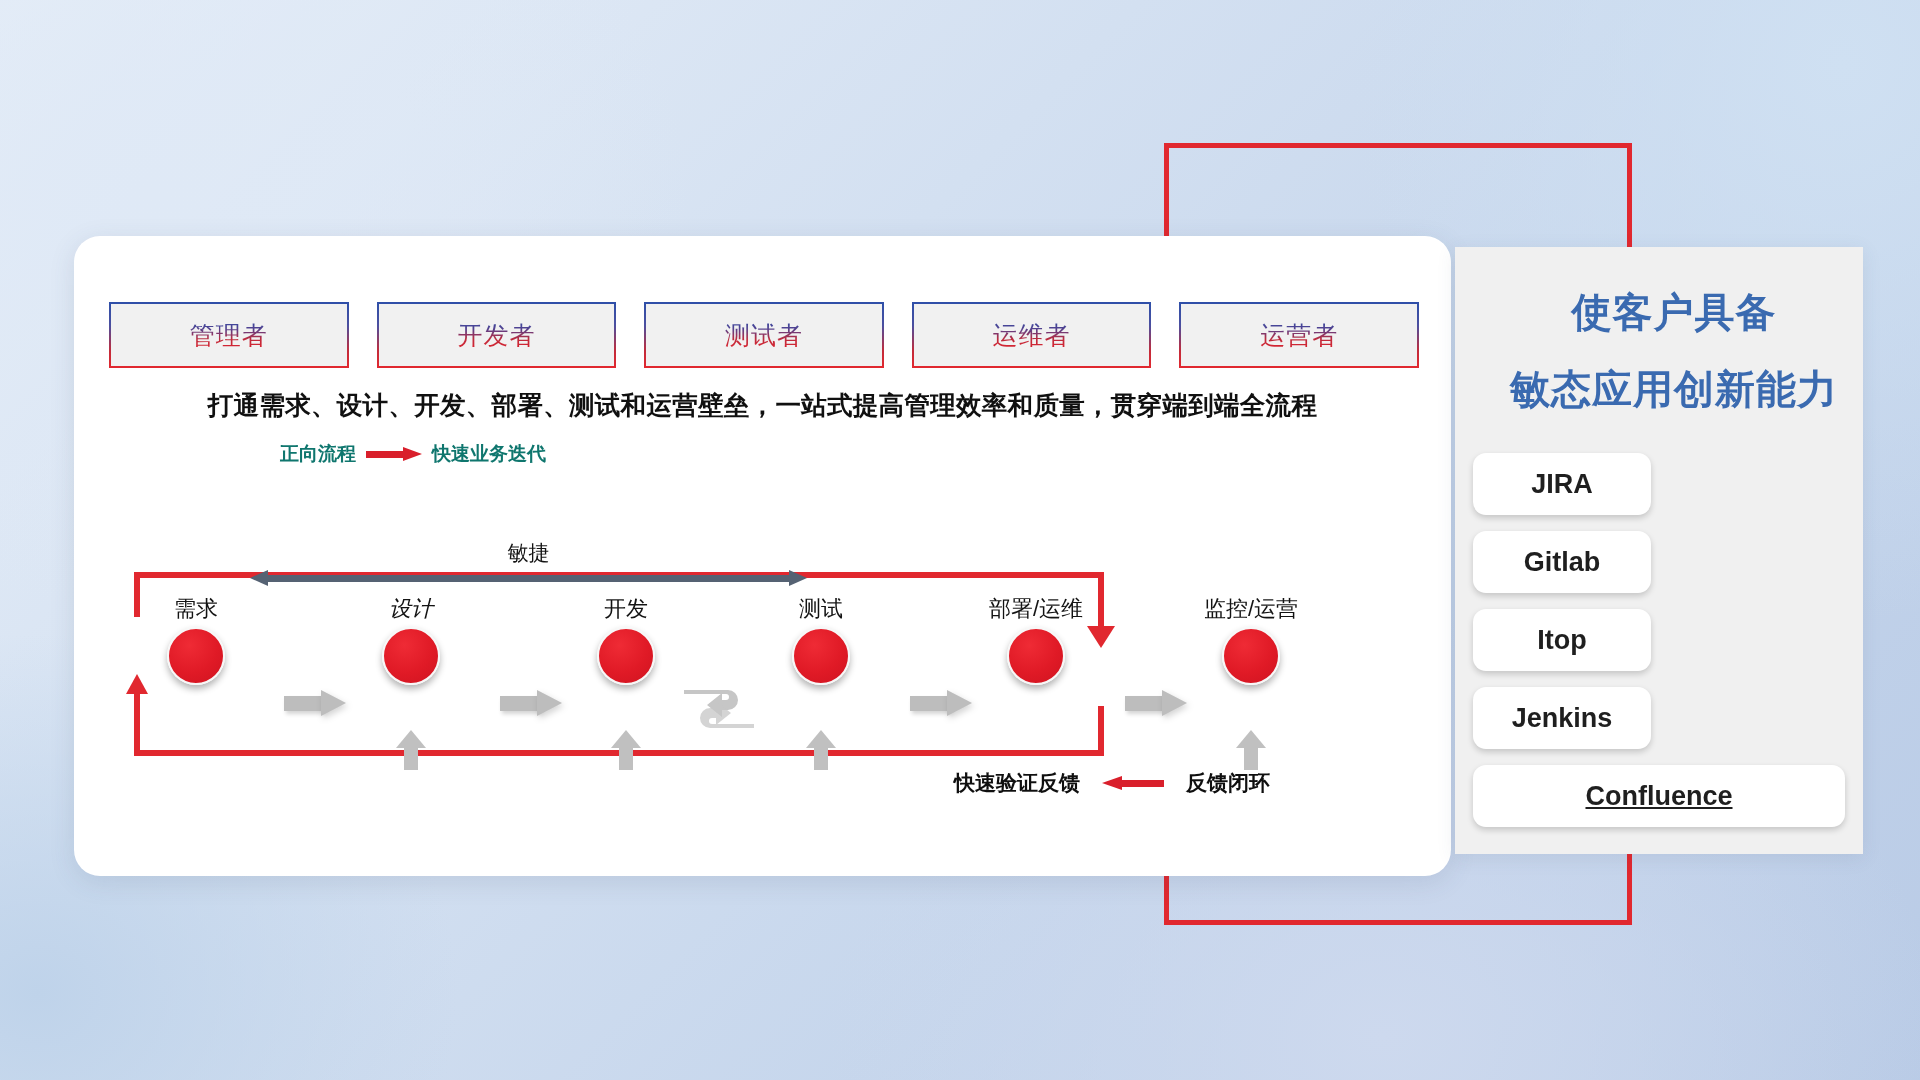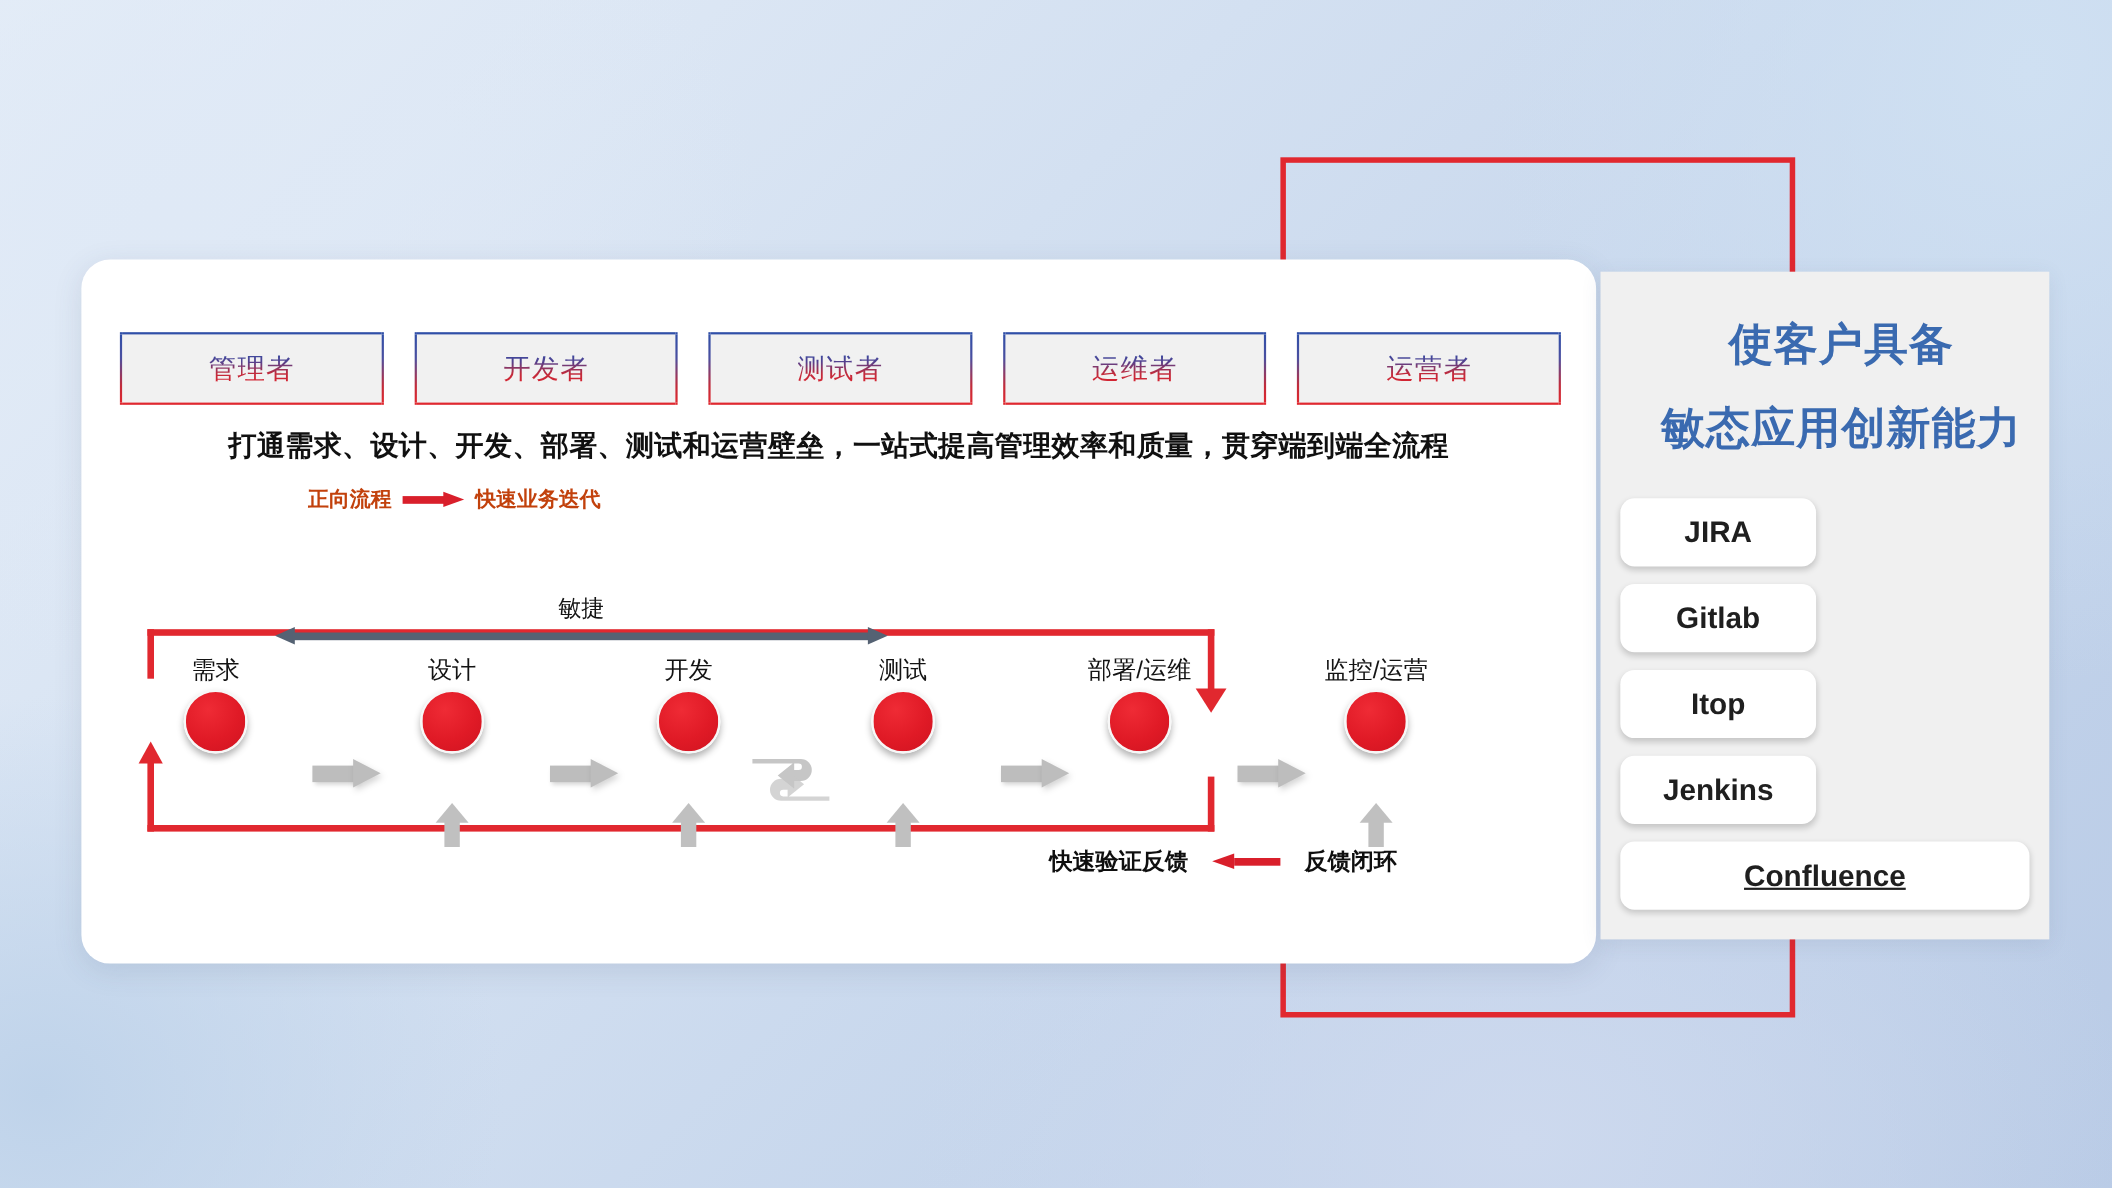--- a/index.html
+++ b/index.html
@@ -95,21 +95,21 @@
   
   .forward-flow {
     position: absolute;
     left: 206px;
     top: 205px;
     display: flex;
     align-items: center;
     gap: 10px;
     font-size: 19px;
     font-weight: bold;
-    color: #c2410c;
+    color: #0f766e;
   }
   .arrow-red-right {
     width: 56px; height: 14px; position: relative;
   }
   .arrow-red-right::before {
     content: ""; position: absolute; left: 0; top: 4px;
     width: 38px; height: 7px; background: #d91f2b;
   }
   .arrow-red-right::after {
     content: ""; position: absolute; right: 0; top: 0;
@@ -381,21 +381,21 @@
 
       <div class="stage" style="left:0px;top:0px;">
         <div class="stage-label">需求</div>
         <div class="bubble"></div>
       </div>
       <div class="gray-arrow" style="left:158px;">
         <span class="g-shaft"></span>
         <span class="g-head"></span>
       </div>
 
-      <div class="stage" style="left:215px;top:0px;">
+      <div class="stage" style="left:215px;top:0px;font-style:italic;">
         <div class="stage-label">设计</div>
         <div class="bubble"></div>
       </div>
       <div class="gray-arrow" style="left:374px;">
         <span class="g-shaft"></span>
         <span class="g-head"></span>
       </div>
 
       <div class="stage" style="left:430px;top:0px;">
         <div class="stage-label">开发</div>

